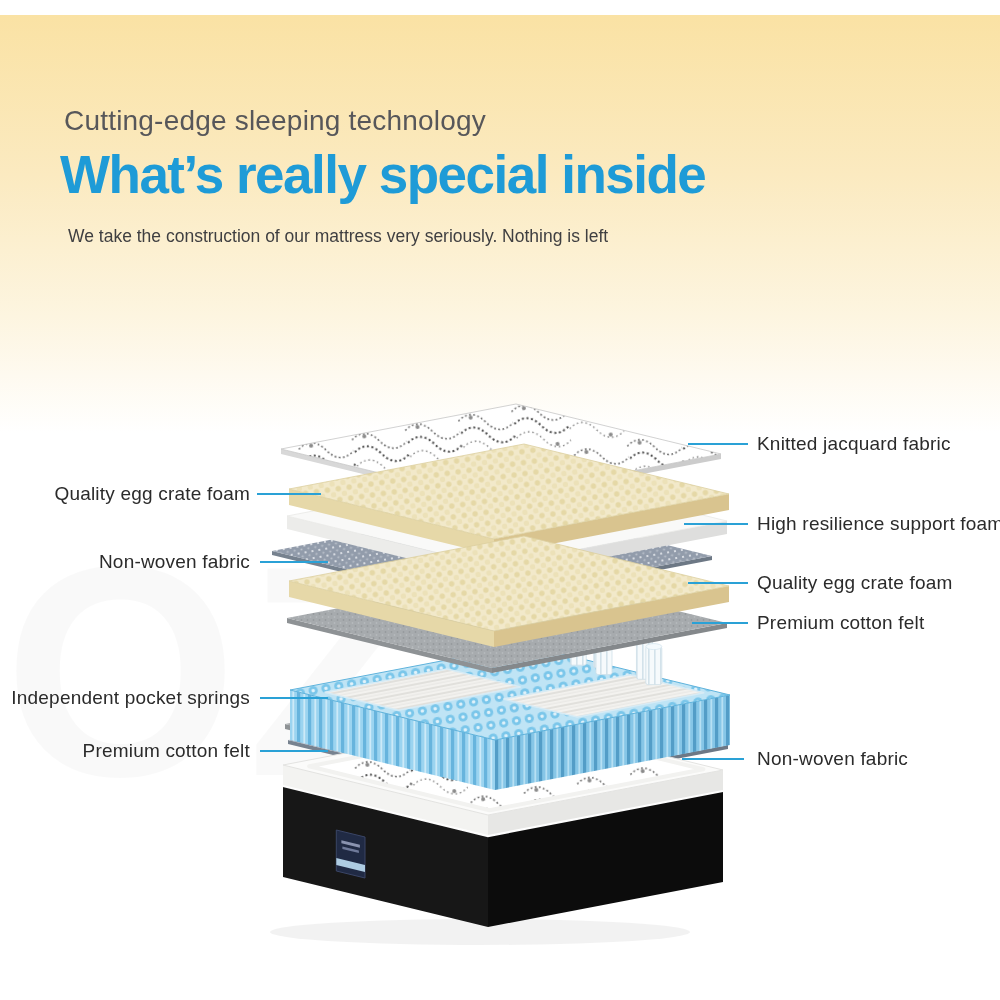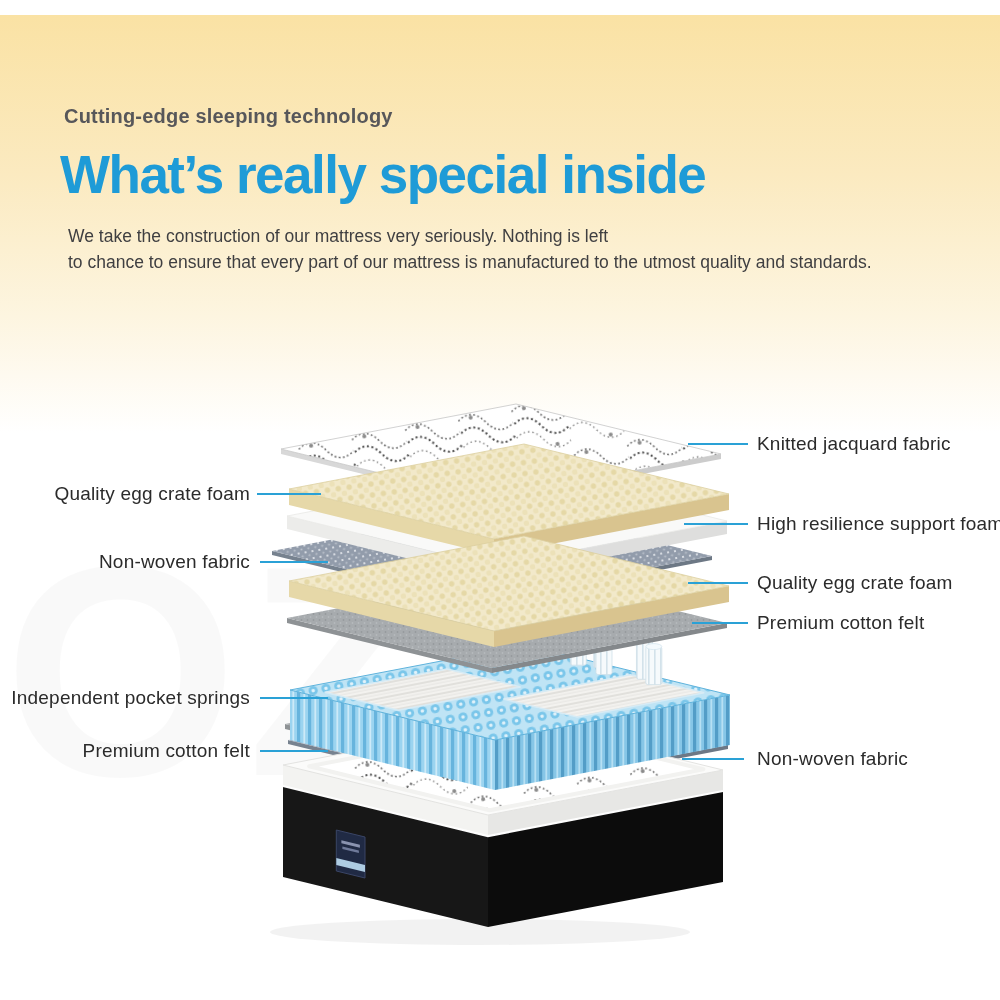--- a/index.html
+++ b/index.html
@@ -9,21 +9,21 @@
   }
   .bg-gradient{
     position:absolute;left:0;top:15px;width:1000px;height:418px;
     background:linear-gradient(180deg,#fae2a4 0%,#fbeac0 38%,#fdf5e0 72%,#ffffff 100%);
   }
   .watermark{
     position:absolute;left:4px;top:498px;font-size:300px;font-weight:700;
     color:#1a1a1a;opacity:0.02;letter-spacing:10px;user-select:none;text-align:center;
   }
   .eyebrow{
-    position:absolute;left:64px;top:105px;font-size:20px;font-weight:700;
+    position:absolute;left:64px;top:105px;font-size:28px;font-weight:400;
     color:var(--eyebrow,#57575a);letter-spacing:.2px;
   }
   .title{
     position:absolute;left:60px;top:144px;font-size:53px;font-weight:700;
     color:var(--accent,#1e9bd7);letter-spacing:-1.5px;
   }
   .desc{
     position:absolute;left:68px;top:223px;font-size:17.5px;line-height:26px;
     color:var(--body,#3f3f41);
   }
@@ -39,21 +39,20 @@
 <body>
 
 <div class="canvas">
   <div class="bg-gradient"></div>
   <div class="watermark">OZ</div>
 
   <div class="eyebrow">Cutting-edge sleeping technology</div>
   <div class="title">What’s really special inside</div>
   <div class="desc">
     <div>We take the construction of our mattress very seriously. Nothing is left</div>
-    <div>to chance to ensure that every part of our mattress is manufactured to the utmost quality and standards.</div>
   </div>
 
   <svg id="mattress" width="1000" height="1000" viewBox="0 0 1000 1000">
     <defs>
       <pattern id="patJac" width="54" height="54" patternUnits="userSpaceOnUse" patternTransform="rotate(-10)">
         <rect width="54" height="54" fill="#ffffff"></rect>
         <path d="M-6 14 Q13 -6 27 14 T60 14" fill="none" stroke="#3a3a3a" stroke-width="1.6" stroke-dasharray="1.8,2.4" opacity=".75"></path>
         <path d="M-6 27 Q13 7 27 27 T60 27" fill="none" stroke="#1f1f1f" stroke-width="2" stroke-dasharray="2,2.6" opacity=".8"></path>
         <path d="M-6 41 Q13 21 27 41 T60 41" fill="none" stroke="#3a3a3a" stroke-width="1.4" stroke-dasharray="1.6,2.8" opacity=".6"></path>
         <circle cx="13" cy="7" r="2" fill="#2a2a2a" opacity=".55"></circle>

